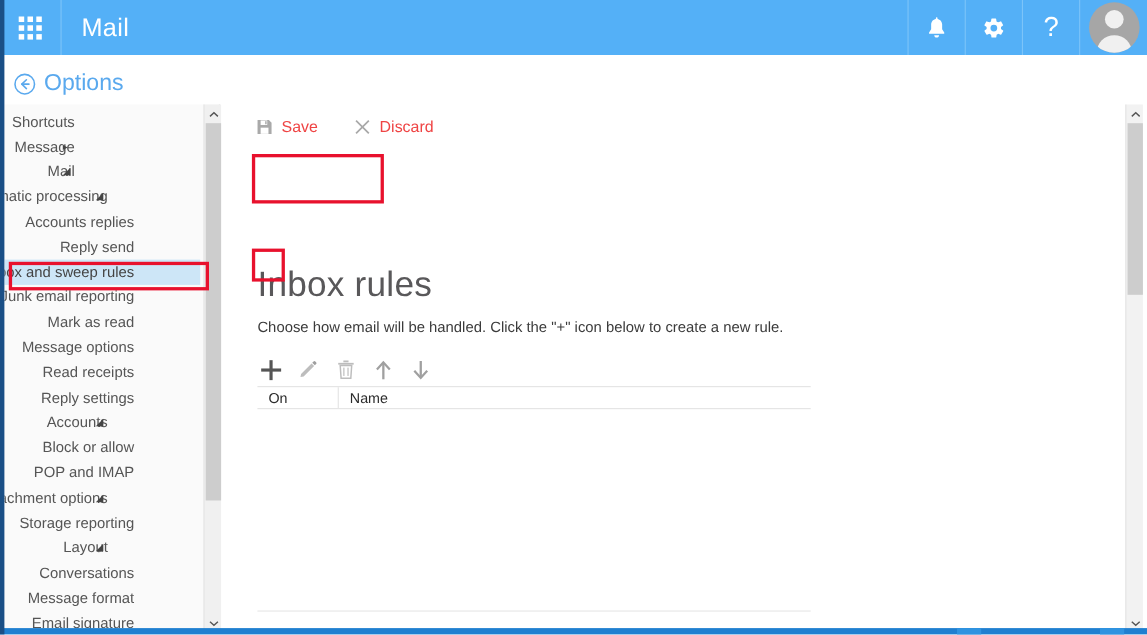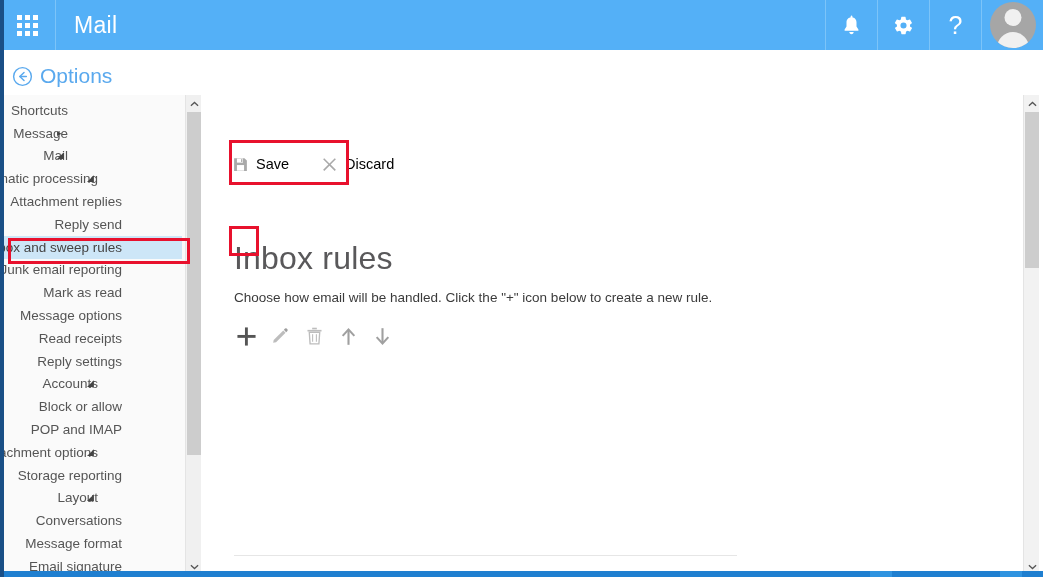--- a/index.html
+++ b/index.html
@@ -216,26 +216,24 @@
 
   .cmdbar {
     position: absolute;
     top: 13px; left: 31px;
     display: flex;
     align-items: center;
     gap: 33px;
   }
   .cmd {
     display: flex;
-    align-items: center;
     gap: 8px;
-    color: #000000;
+    color: #ef4444;
     font-size: 14.5px;
     cursor: default;
-    margin-top: 48px;
   }
   .cmd svg { display: block; }
 
   .section-title {
     position: absolute;
     left: 32px;
     font-size: 32px;
     font-weight: 400;
     color: #59585a;
     letter-spacing: 0.2px;
@@ -432,21 +430,21 @@
         </div>
         <div class="nav-item lvl0" style="padding-right: 6px;">
           <span style="display: inline-block; margin-right: 108px;">Mail</span>
           <span class="twisty" style="right: auto; margin-right: 0px; transform: translateX(0px); position: absolute; left: 53px;">◢</span>
         </div>
         <div class="nav-item lvl1" style="padding-right: 6px;">
           <span style="display: inline-block; margin-right: 78px;">Automatic processing</span>
           <span class="twisty" style="right: auto; margin-right: 0px; transform: translateX(0px); position: absolute; left: 83px;">◢</span>
         </div>
         <div class="nav-item lvl2" style="padding-right: 6px;">
-          <span style="display: inline-block; margin-right: 54px;">Attachment replies</span>
+          <span style="display: inline-block; margin-right: 54px;">Accounts replies</span>
         </div>
         <div class="nav-item lvl2" style="padding-right: 6px;">
           <span style="display: inline-block; margin-right: 54px;">Reply send</span>
         </div>
         <div class="nav-item lvl2 selected" style="padding-right: 6px;">
           <span style="display: inline-block; margin-right: 54px;">Inbox and sweep rules</span>
         </div>
         <div class="nav-item lvl2" style="padding-right: 6px;">
           <span style="display: inline-block; margin-right: 54px;">Junk email reporting</span>
         </div>
@@ -579,20 +577,24 @@
         <span>
           <svg width="17" height="19" viewBox="0 0 18 20">
             <rect x="7.9" y="1.2" width="2.2" height="15.6" fill="#a0a0a0"></rect>
             <path d="M9 19 2 11.4l1.6-1.5L9 15.8l5.4-5.9L16 11.4z" fill="#a0a0a0"></path>
           </svg>
         </span>
       </div>
     </div>
 
     <div class="rules-table">
+      <div class="rules-head">
+        <div class="col-on">On</div>
+        <div class="col-name">Name</div>
+      </div>
       <div class="rules-body" id="rules-body"></div>
     </div>
 
     <div class="divider" id="divider-1"></div>
 
   </div>
 
   <div class="title-highlight"></div>
   <div class="plus-highlight"></div>
 

